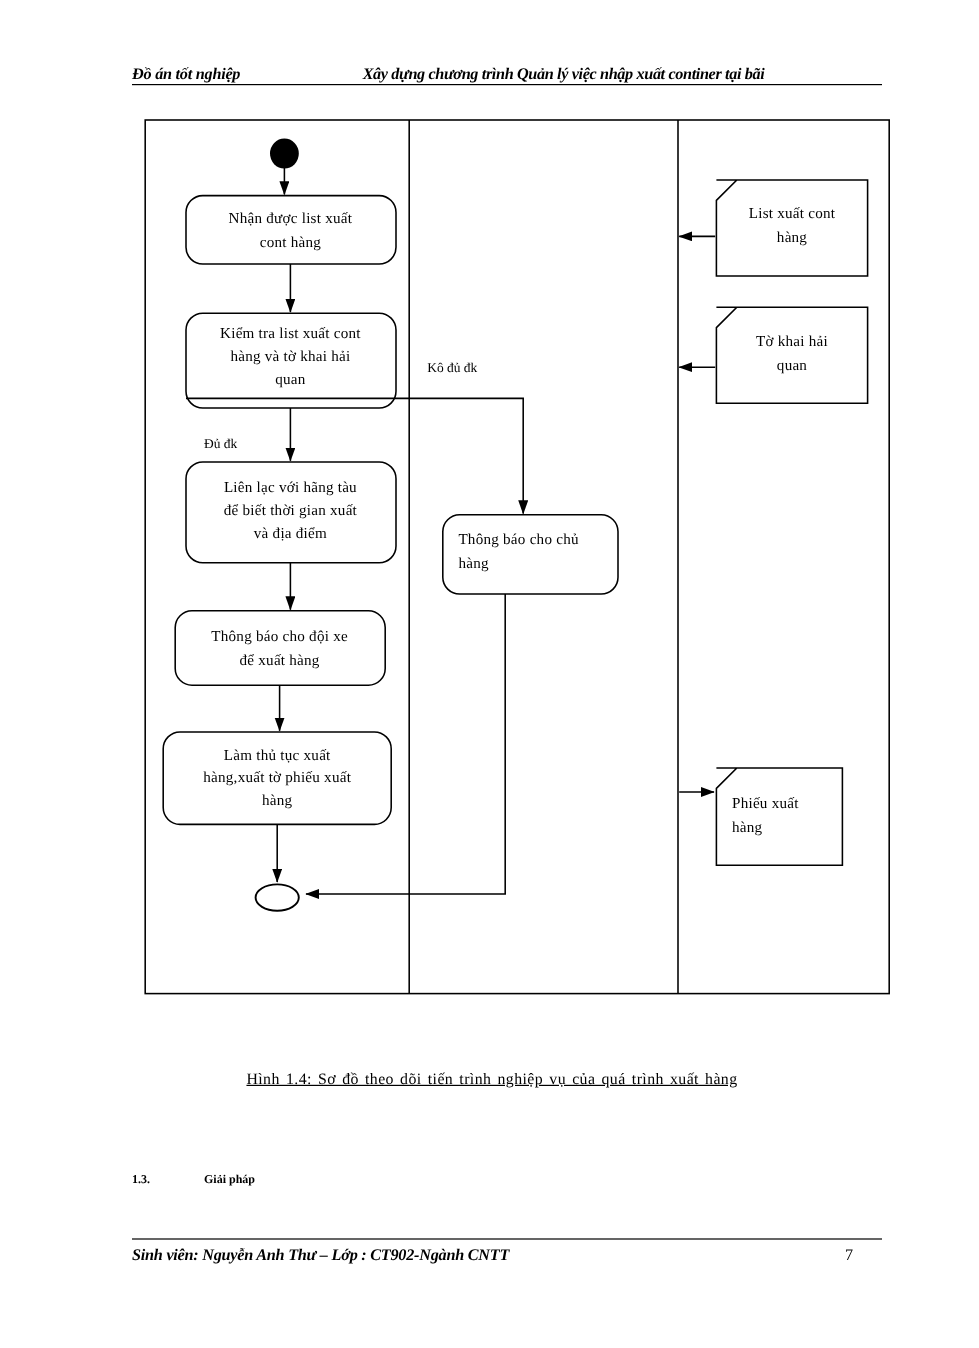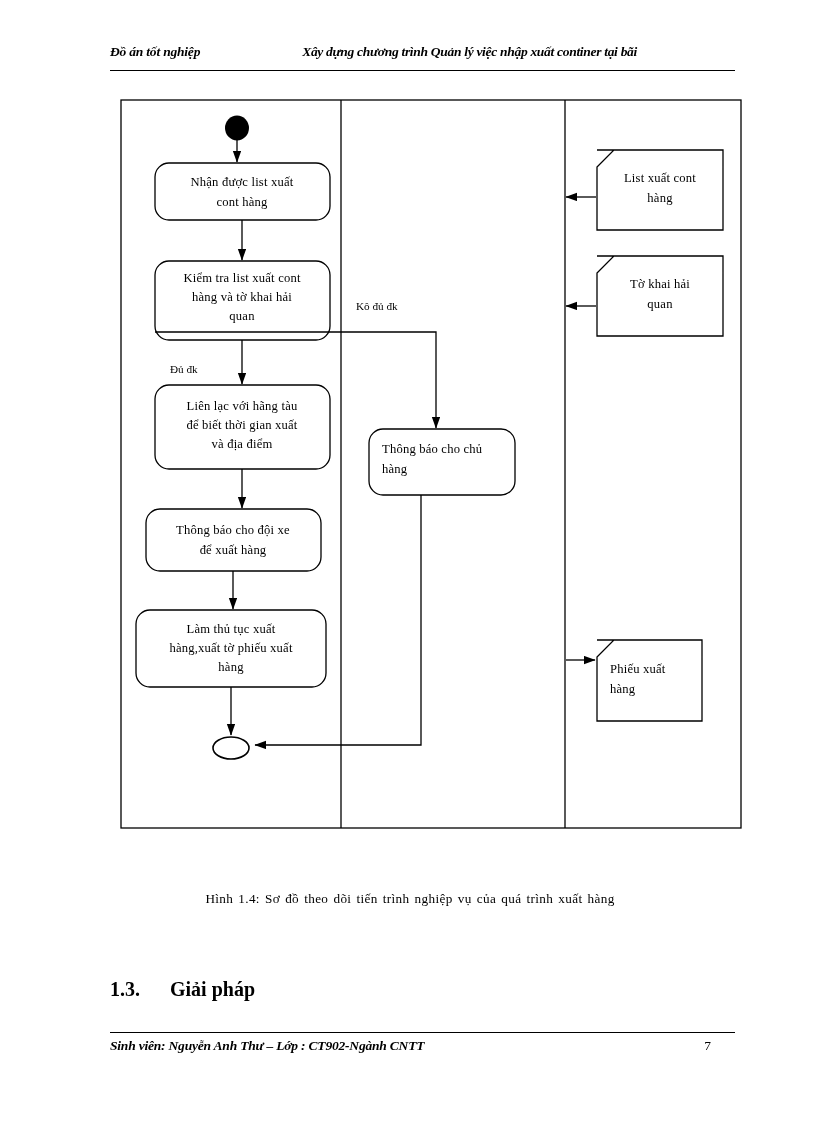--- a/index.html
+++ b/index.html
@@ -25,21 +25,21 @@
 
   
   .header {
     position: absolute;
     left: 110px;
     top: 44px;
     width: 625px;
     height: 26px;
     border-bottom: 1.5px solid #000;
     display: flex;
-    align-items: flex-start;
+    align-items: flex-end;
   }
   .header-left {
     font-style: italic;
     font-weight: bold;
     font-size: 13.5px;
     letter-spacing: -0.2px;
     white-space: nowrap;
   }
   .header-right {
     font-style: italic;
@@ -85,29 +85,30 @@
   
   .caption {
     position: absolute;
     left: 100px;
     top: 891px;
     width: 620px;
     text-align: center;
     font-size: 13.2px;
     letter-spacing: 0.35px;
     word-spacing: 1.5px;
+    text-decoration: underline;
   }
 
   
   .section-heading {
     position: absolute;
     left: 110px;
     top: 978px;
     font-weight: bold;
-    font-size: 20px;
+    font-size: 10px;
     display: flex;
     align-items: baseline;
   }
   .section-num { width: 60px; }
   .section-title { letter-spacing: 0px; text-align: center; }
 
   
   .footer {
     position: absolute;
     left: 110px;

